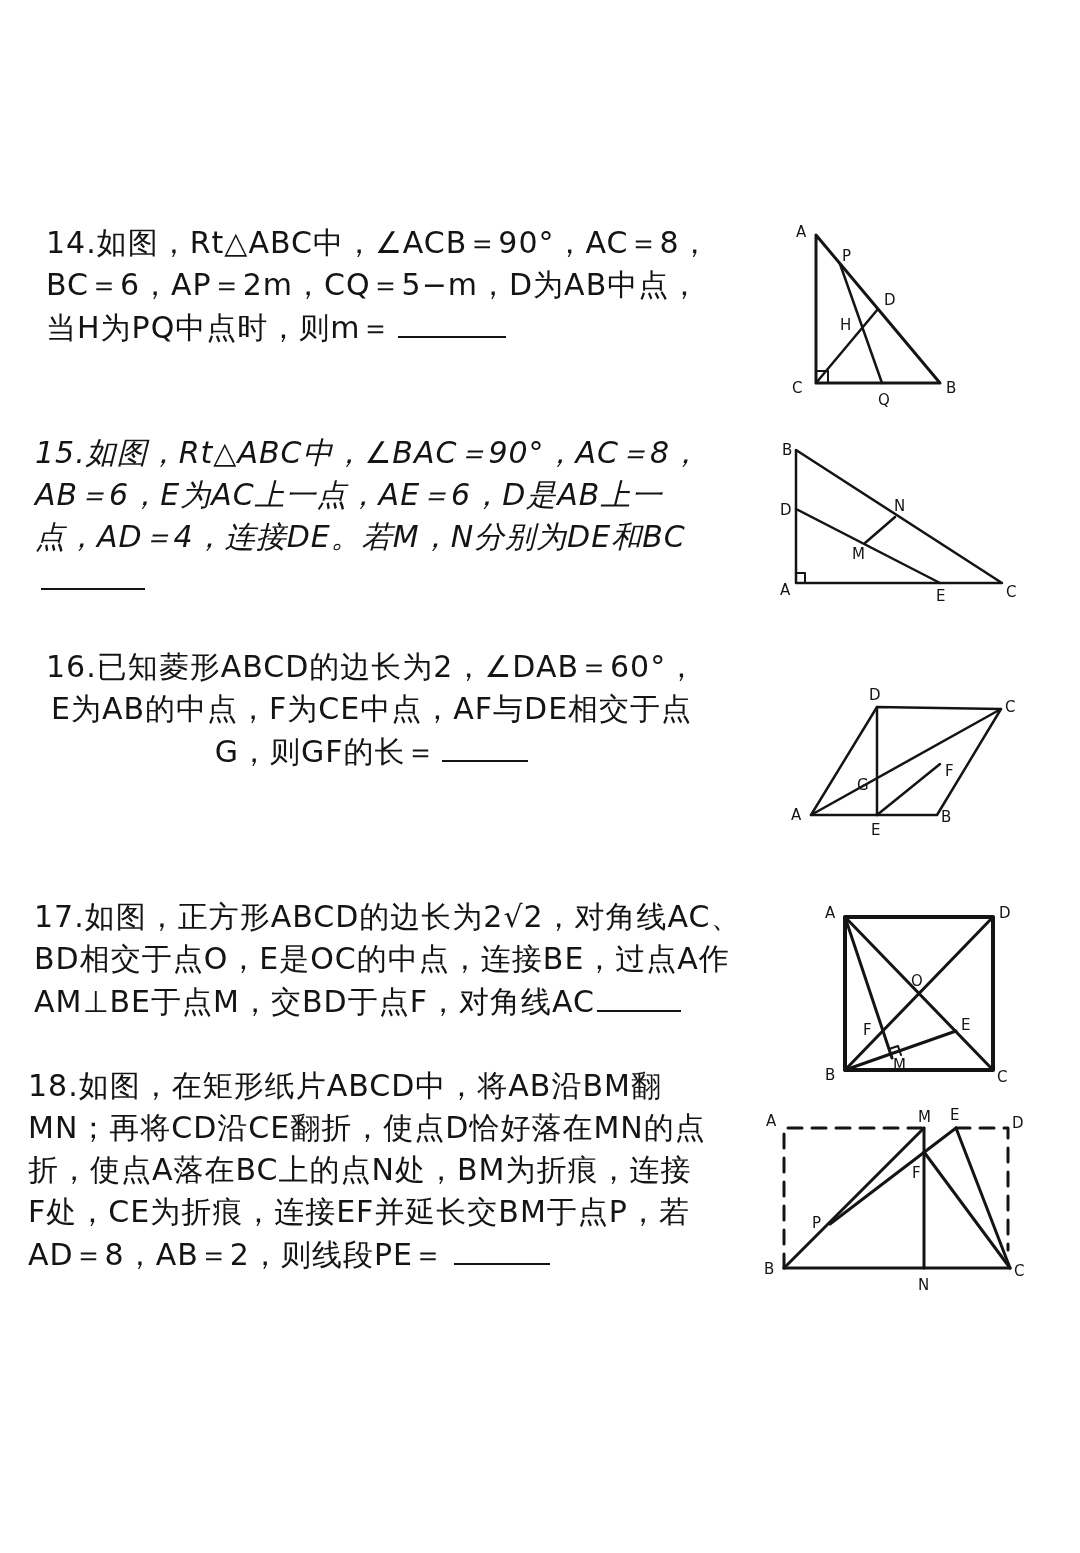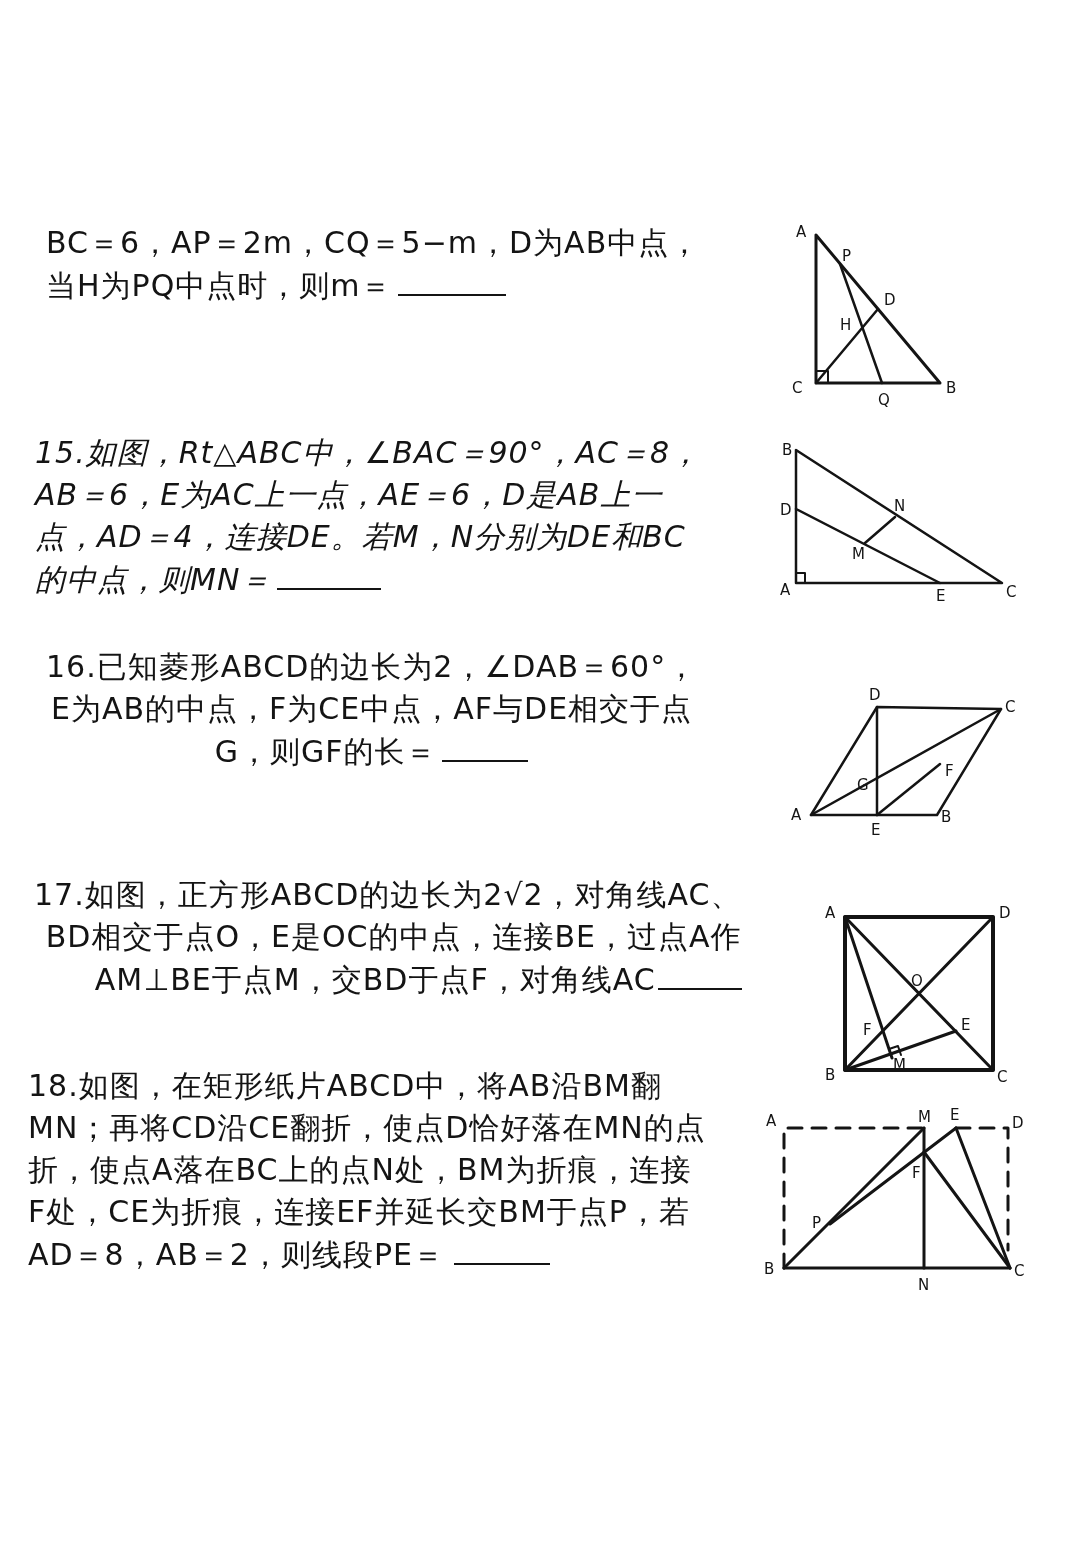--- a/index.html
+++ b/index.html
@@ -22,20 +22,21 @@
     .figure text {
       font-family: "DejaVu Sans", sans-serif; font-size: 15px; fill: #141414;
     }
     .stroke { stroke: #141414; fill: none; stroke-linecap: round; stroke-linejoin: round; }
   </style>
 </head>
 <body>
 
 <div class="problem">
   <div class="problem-text" style="left:46px; top:222px;">
+    <span class="line">14.如图，Rt△ABC中，∠ACB＝90°，AC＝8，</span>
     <span class="line">BC＝6，AP＝2m，CQ＝5−m，D为AB中点，</span>
     <span class="line"><span>当H为PQ中点时，则m＝</span><span class="blank" style="width:108px"></span></span>
   </div>
   <div class="figure" style="left:780px; top:215px;">
     <svg width="200" height="200" viewBox="0 0 200 200">
 
       <polygon class="stroke" stroke-width="3" points="36,20 36,168 160,168"></polygon>
       <line class="stroke" stroke-width="2.5" x1="36" y1="168" x2="98" y2="94"></line>
       <line class="stroke" stroke-width="2.5" x1="60" y1="49" x2="102" y2="168"></line>
       <rect class="stroke" stroke-width="2" x="36" y="156" width="12" height="12"></rect>
@@ -48,21 +49,21 @@
       <text x="166" y="178">B</text>
     </svg>
   </div>
 </div>
 
 <div class="problem">
   <div class="problem-text" style="left:35px; top:432px;font-style:italic;">
     <span class="line">15.如图，Rt△ABC中，∠BAC＝90°，AC＝8，</span>
     <span class="line">AB＝6，E为AC上一点，AE＝6，D是AB上一</span>
     <span class="line">点，AD＝4，连接DE。若M，N分别为DE和BC</span>
-    <span class="line"><span>的中点，则MN＝</span><span class="blank" style="width:104px"></span></span>
+    <span class="line"><span class="blank" style="width:104px"></span></span>
   </div>
   <div class="figure" style="left:770px; top:435px;">
     <svg width="260" height="175" viewBox="0 0 260 175">
 
       <polygon class="stroke" stroke-width="2.5" points="26,15 26,148 232,148"></polygon>
       <line class="stroke" stroke-width="2.5" x1="26" y1="74" x2="170" y2="148"></line>
       <line class="stroke" stroke-width="2.5" x1="95" y1="108" x2="125" y2="82"></line>
       <rect class="stroke" stroke-width="2" x="26" y="138" width="9" height="10"></rect>
       <text x="12" y="20">B</text>
       <text x="10" y="80">D</text>
@@ -93,21 +94,21 @@
       <text x="160" y="96">F</text>
       <text x="72" y="110">G</text>
       <text x="6" y="140">A</text>
       <text x="86" y="155">E</text>
       <text x="156" y="142">B</text>
     </svg>
   </div>
 </div>
 
 <div class="problem">
-  <div class="problem-text" style="left:34px; top:874px;text-align:right;">
+  <div class="problem-text" style="left:34px; top:896px;">
     <span class="line">17.如图，正方形ABCD的边长为2√2，对角线AC、</span>
     <span class="line">BD相交于点O，E是OC的中点，连接BE，过点A作</span>
     <span class="line"><span>AM⊥BE于点M，交BD于点F，对角线AC</span><span class="blank" style="width:84px; margin-left:2px"></span></span>
   </div>
   <div class="figure" style="left:815px; top:900px;">
     <svg width="220" height="190" viewBox="0 0 220 190">
 
       <rect class="stroke" stroke-width="4" x="30" y="17" width="148" height="153"></rect>
       <line class="stroke" stroke-width="3" x1="30" y1="17" x2="178" y2="170"></line>
       <line class="stroke" stroke-width="3" x1="30" y1="170" x2="178" y2="17"></line>

